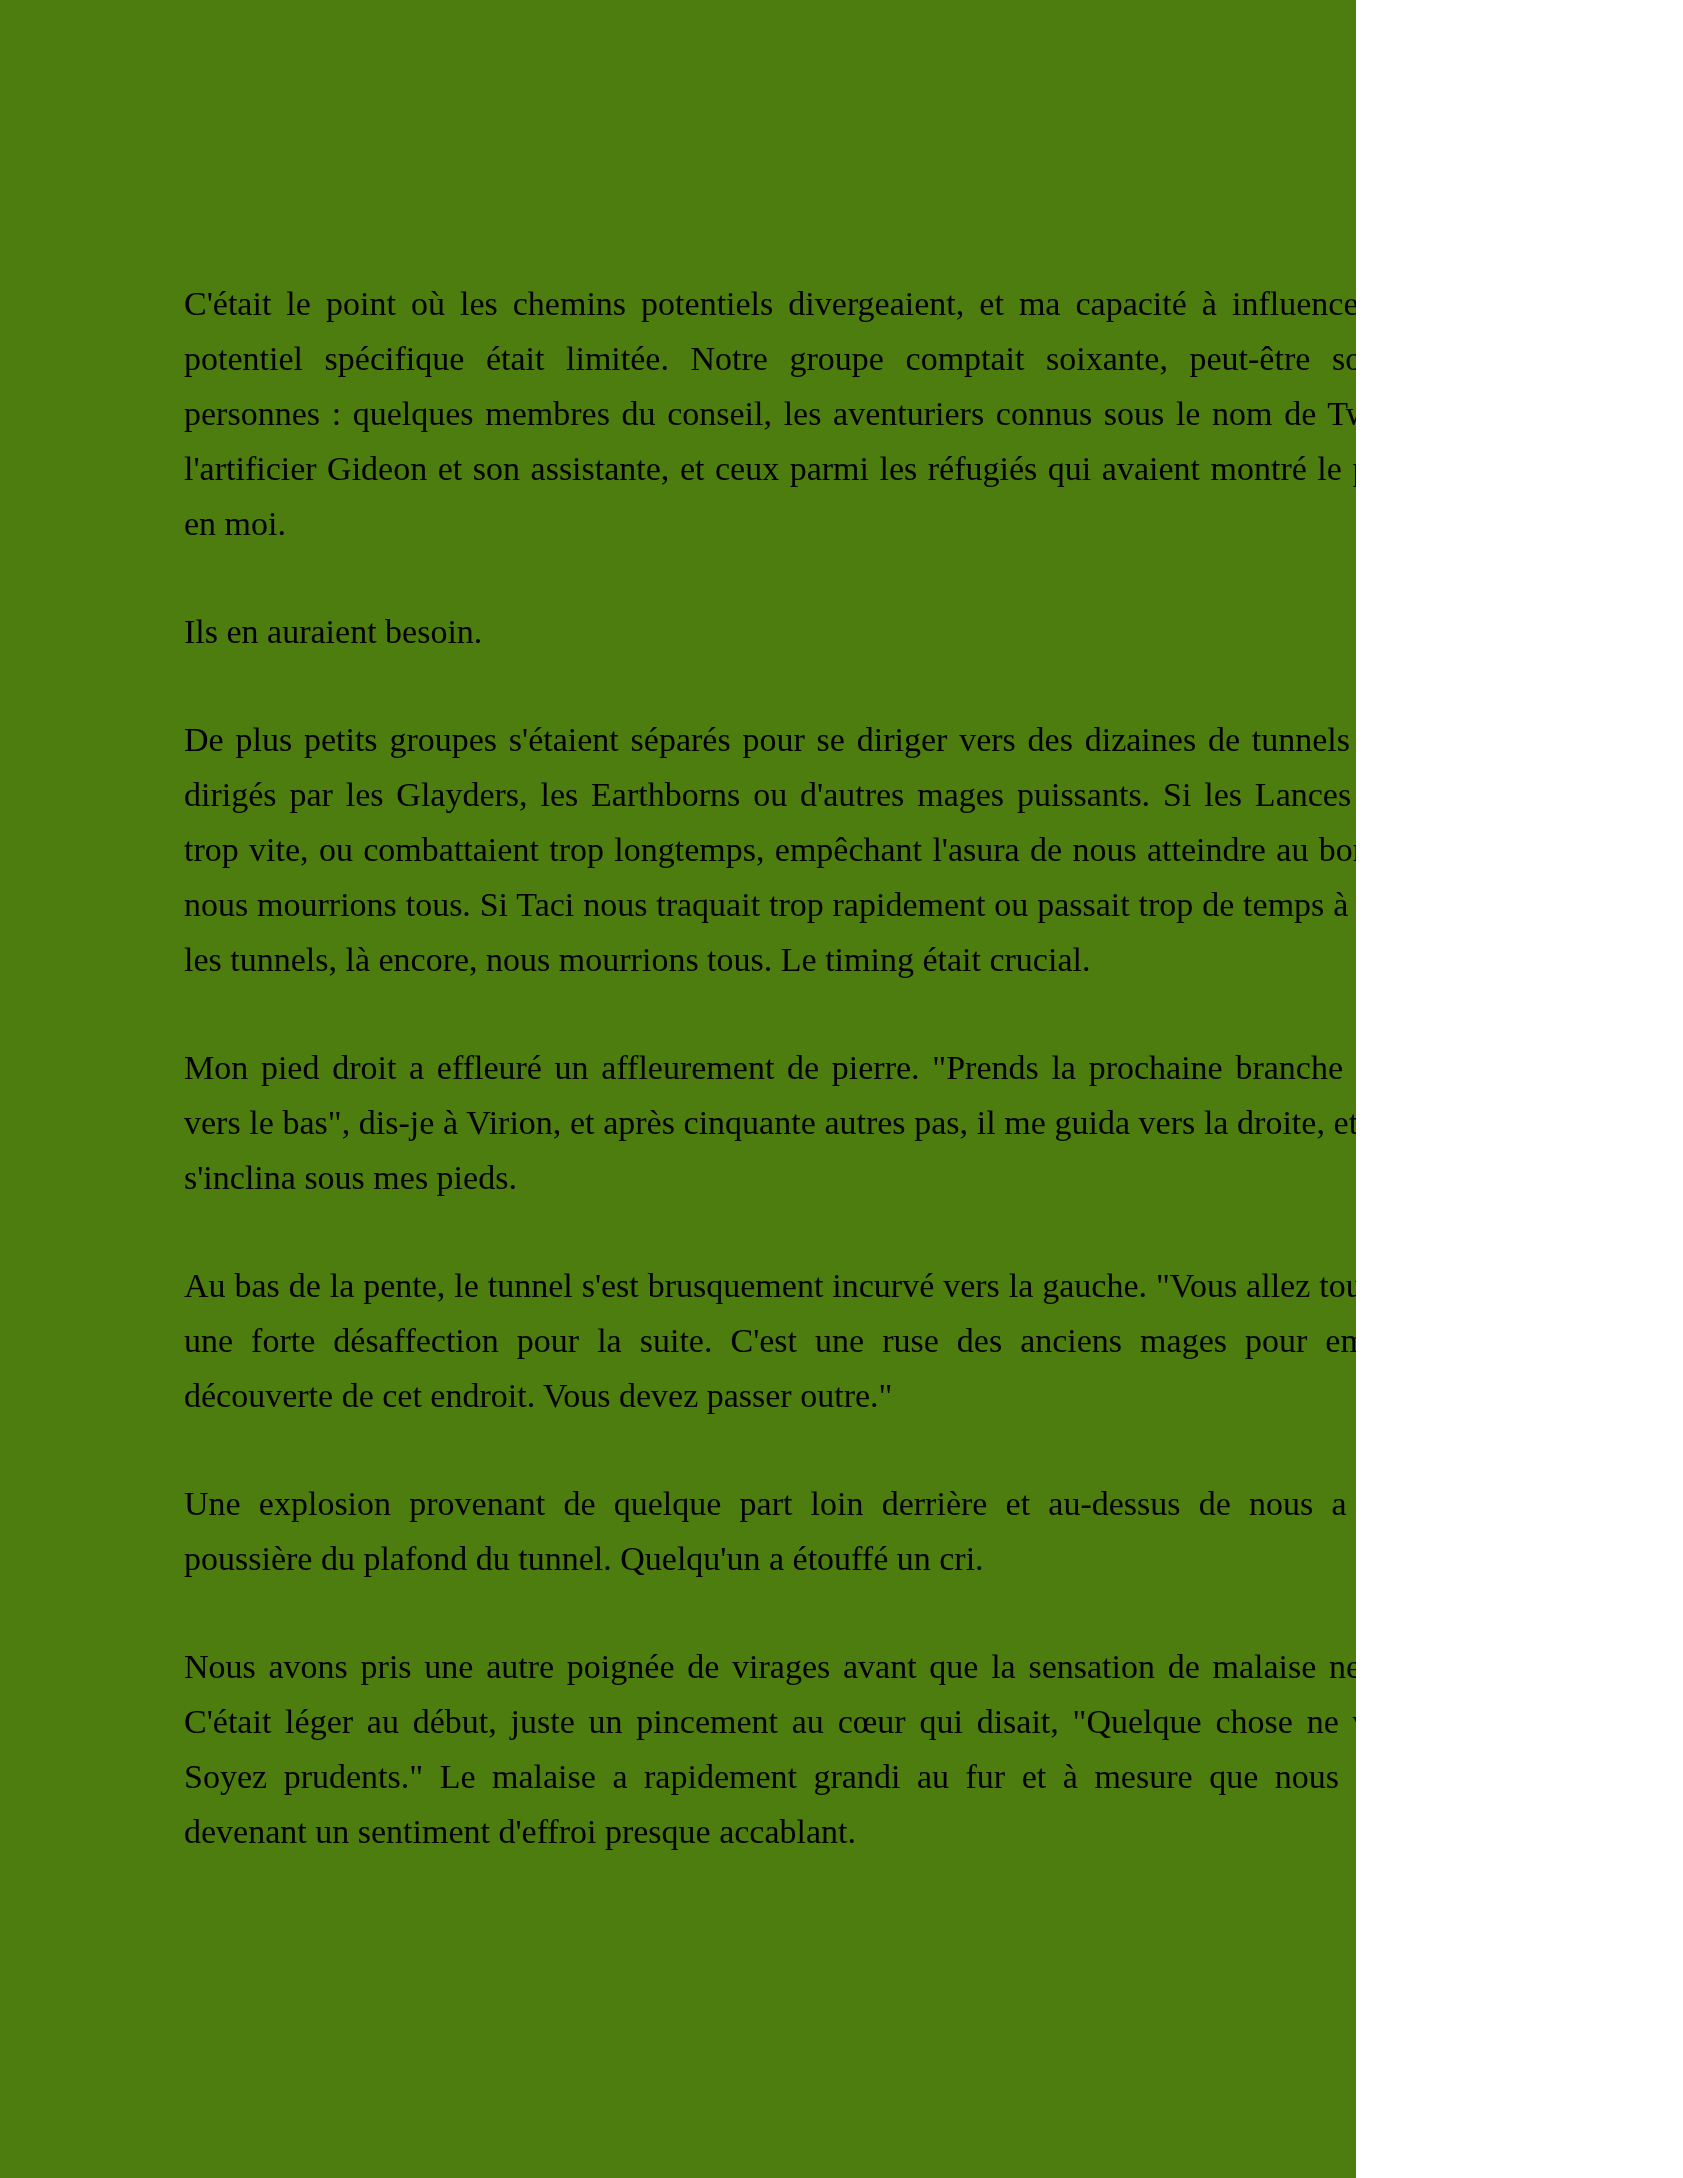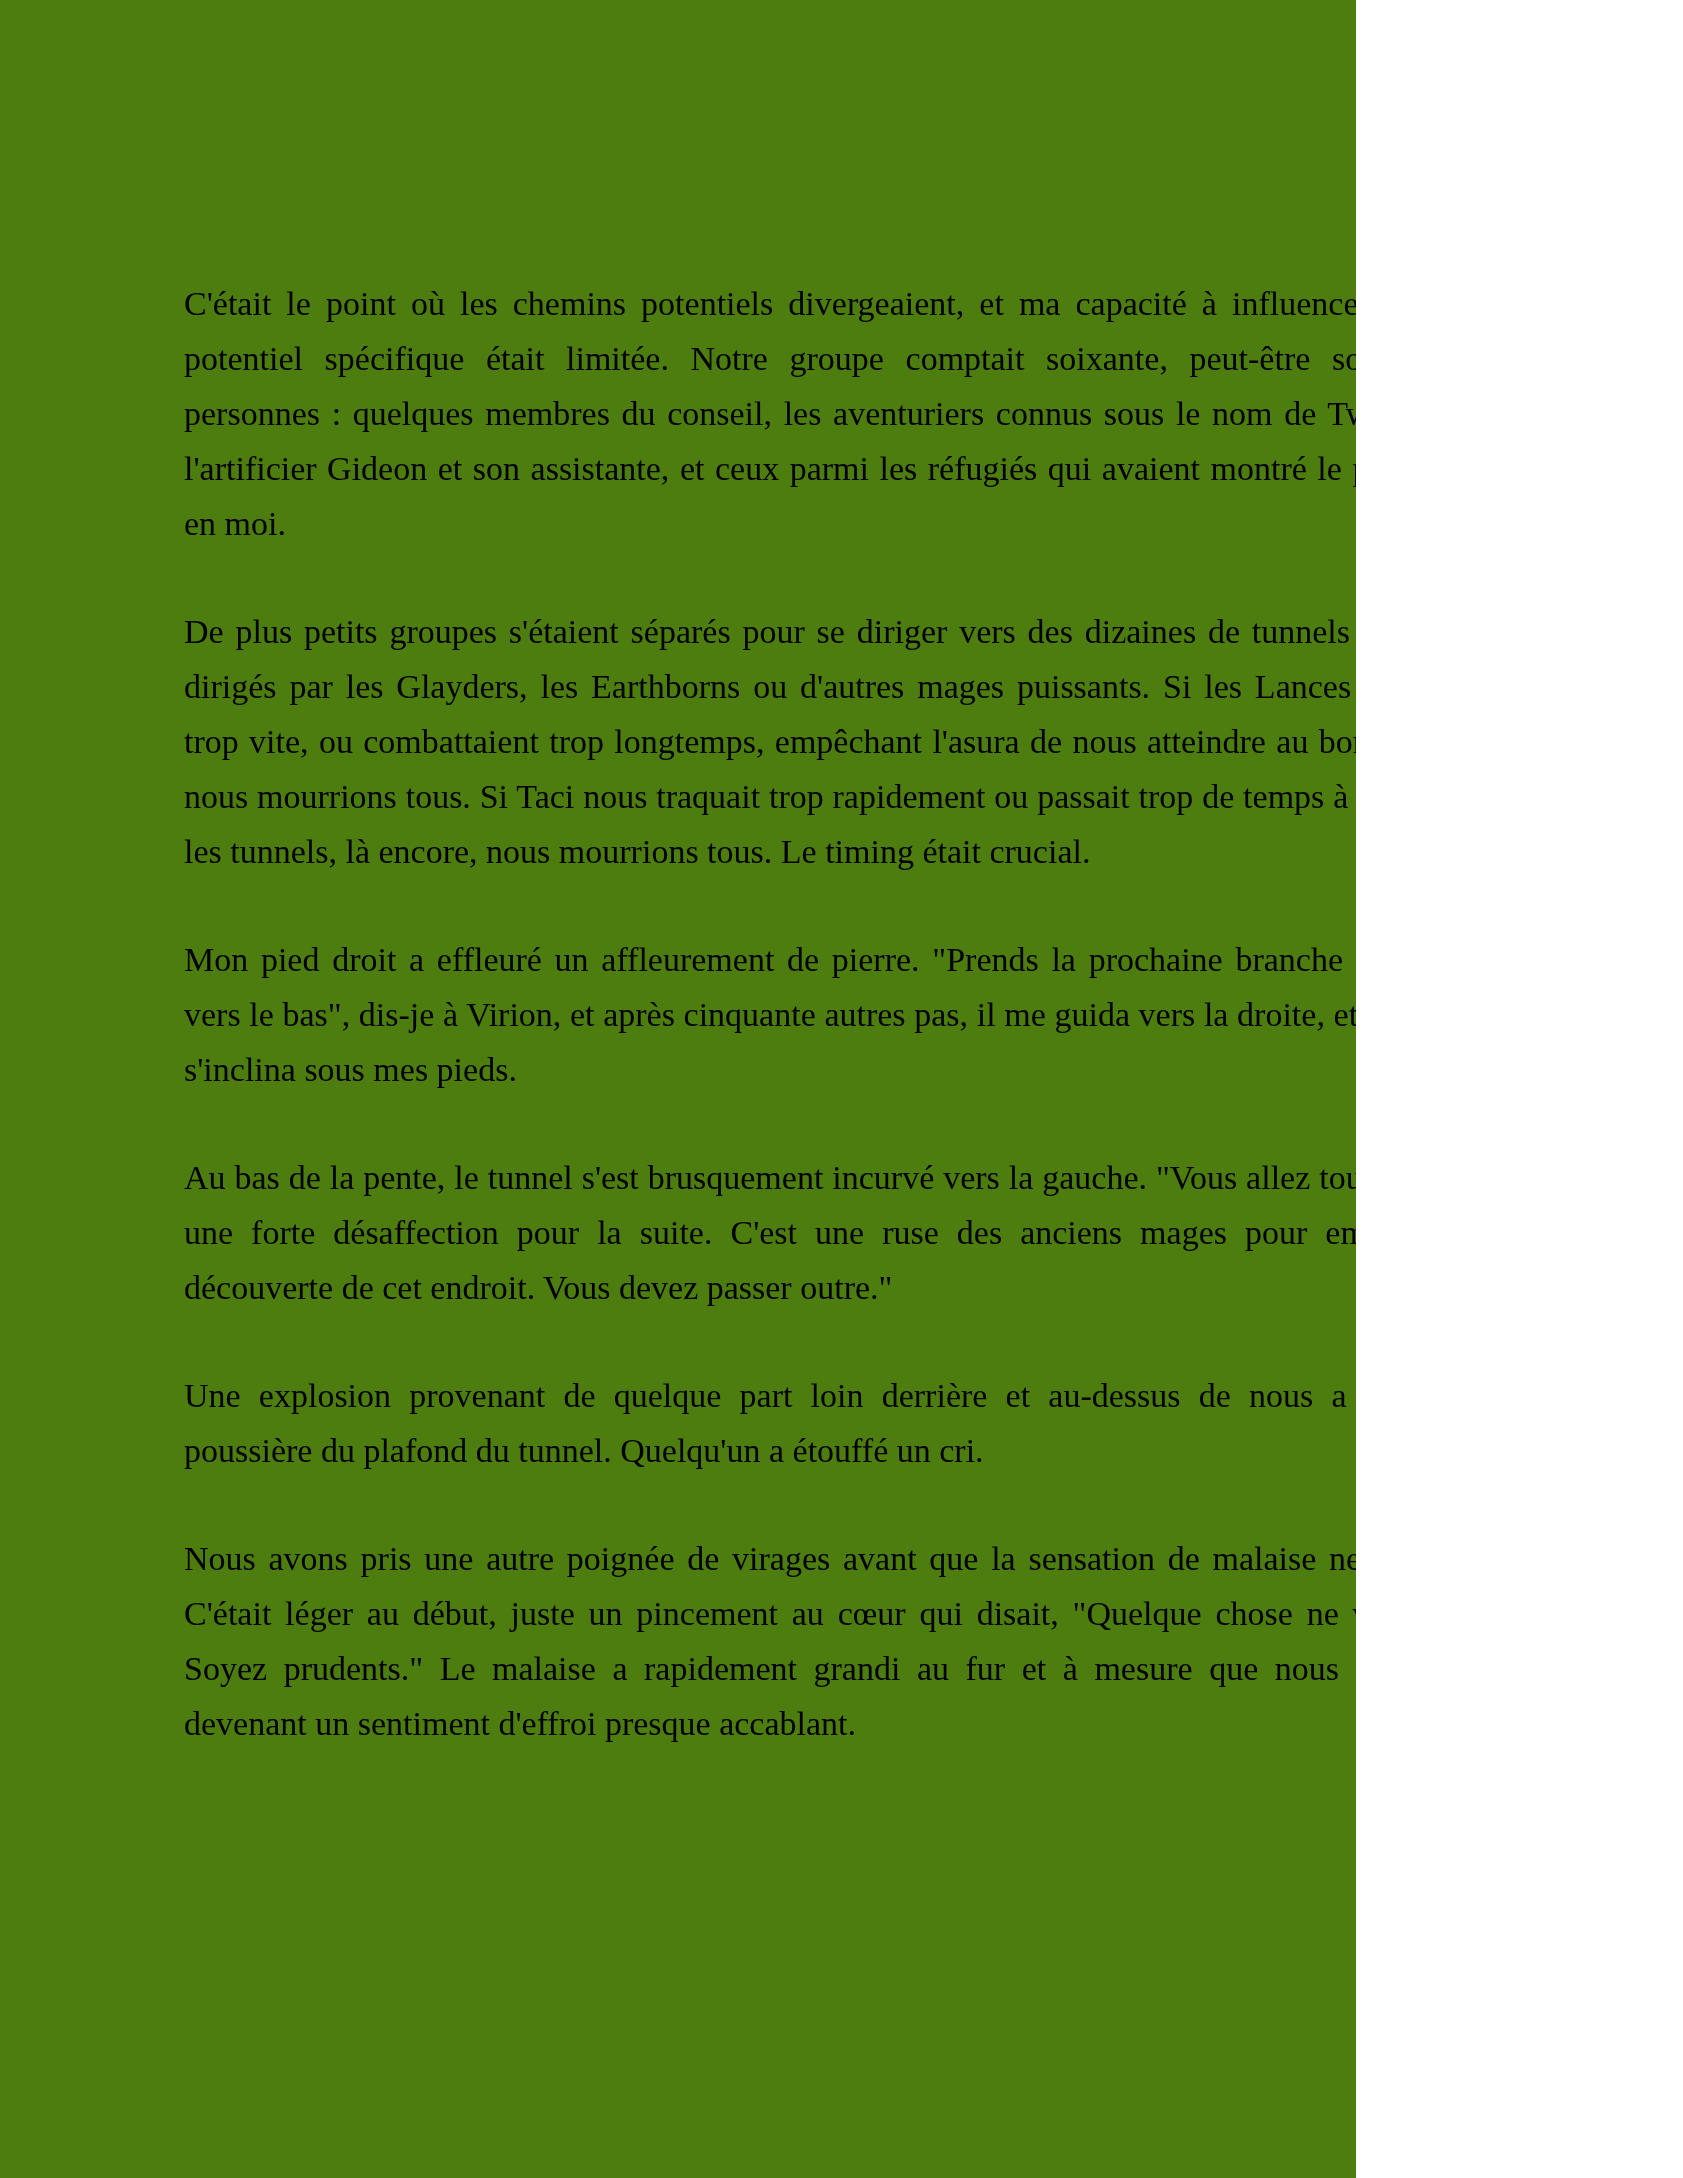--- a/index.html
+++ b/index.html
@@ -33,20 +33,21 @@
   .text-block p:last-child {
     margin-bottom: 0;
   }
 </style>
 </head>
 <body>
 
 <div class="page">
   <div class="text-block">
     <p>C'était le point où les chemins potentiels divergeaient, et ma capacité à influencer un futur potentiel spécifique était limitée. Notre groupe comptait soixante, peut-être soixante-dix personnes : quelques membres du conseil, les aventuriers connus sous le nom de Twin Horns, l'artificier Gideon et son assistante, et ceux parmi les réfugiés qui avaient montré le plus de foi en moi.</p>
+    <p>Ils en auraient besoin.</p>
     <p>De plus petits groupes s'étaient séparés pour se diriger vers des dizaines de tunnels différents, dirigés par les Glayders, les Earthborns ou d'autres mages puissants. Si les Lances tombaient trop vite, ou combattaient trop longtemps, empêchant l'asura de nous atteindre au bon moment, nous mourrions tous. Si Taci nous traquait trop rapidement ou passait trop de temps à rôder dans les tunnels, là encore, nous mourrions tous. Le timing était crucial.</p>
     <p>Mon pied droit a effleuré un affleurement de pierre. "Prends la prochaine branche à droite et vers le bas", dis-je à Virion, et après cinquante autres pas, il me guida vers la droite, et le chemin s'inclina sous mes pieds.</p>
     <p>Au bas de la pente, le tunnel s'est brusquement incurvé vers la gauche. "Vous allez tous ressentir une forte désaffection pour la suite. C'est une ruse des anciens mages pour empêcher la découverte de cet endroit. Vous devez passer outre."</p>
     <p>Une explosion provenant de quelque part loin derrière et au-dessus de nous a secoué la poussière du plafond du tunnel. Quelqu'un a étouffé un cri.</p>
     <p>Nous avons pris une autre poignée de virages avant que la sensation de malaise ne s'installe. C'était léger au début, juste un pincement au cœur qui disait, "Quelque chose ne va pas ici. Soyez prudents." Le malaise a rapidement grandi au fur et à mesure que nous avancions, devenant un sentiment d'effroi presque accablant.</p>
   </div>
 </div>
 
 
 </body></html>

